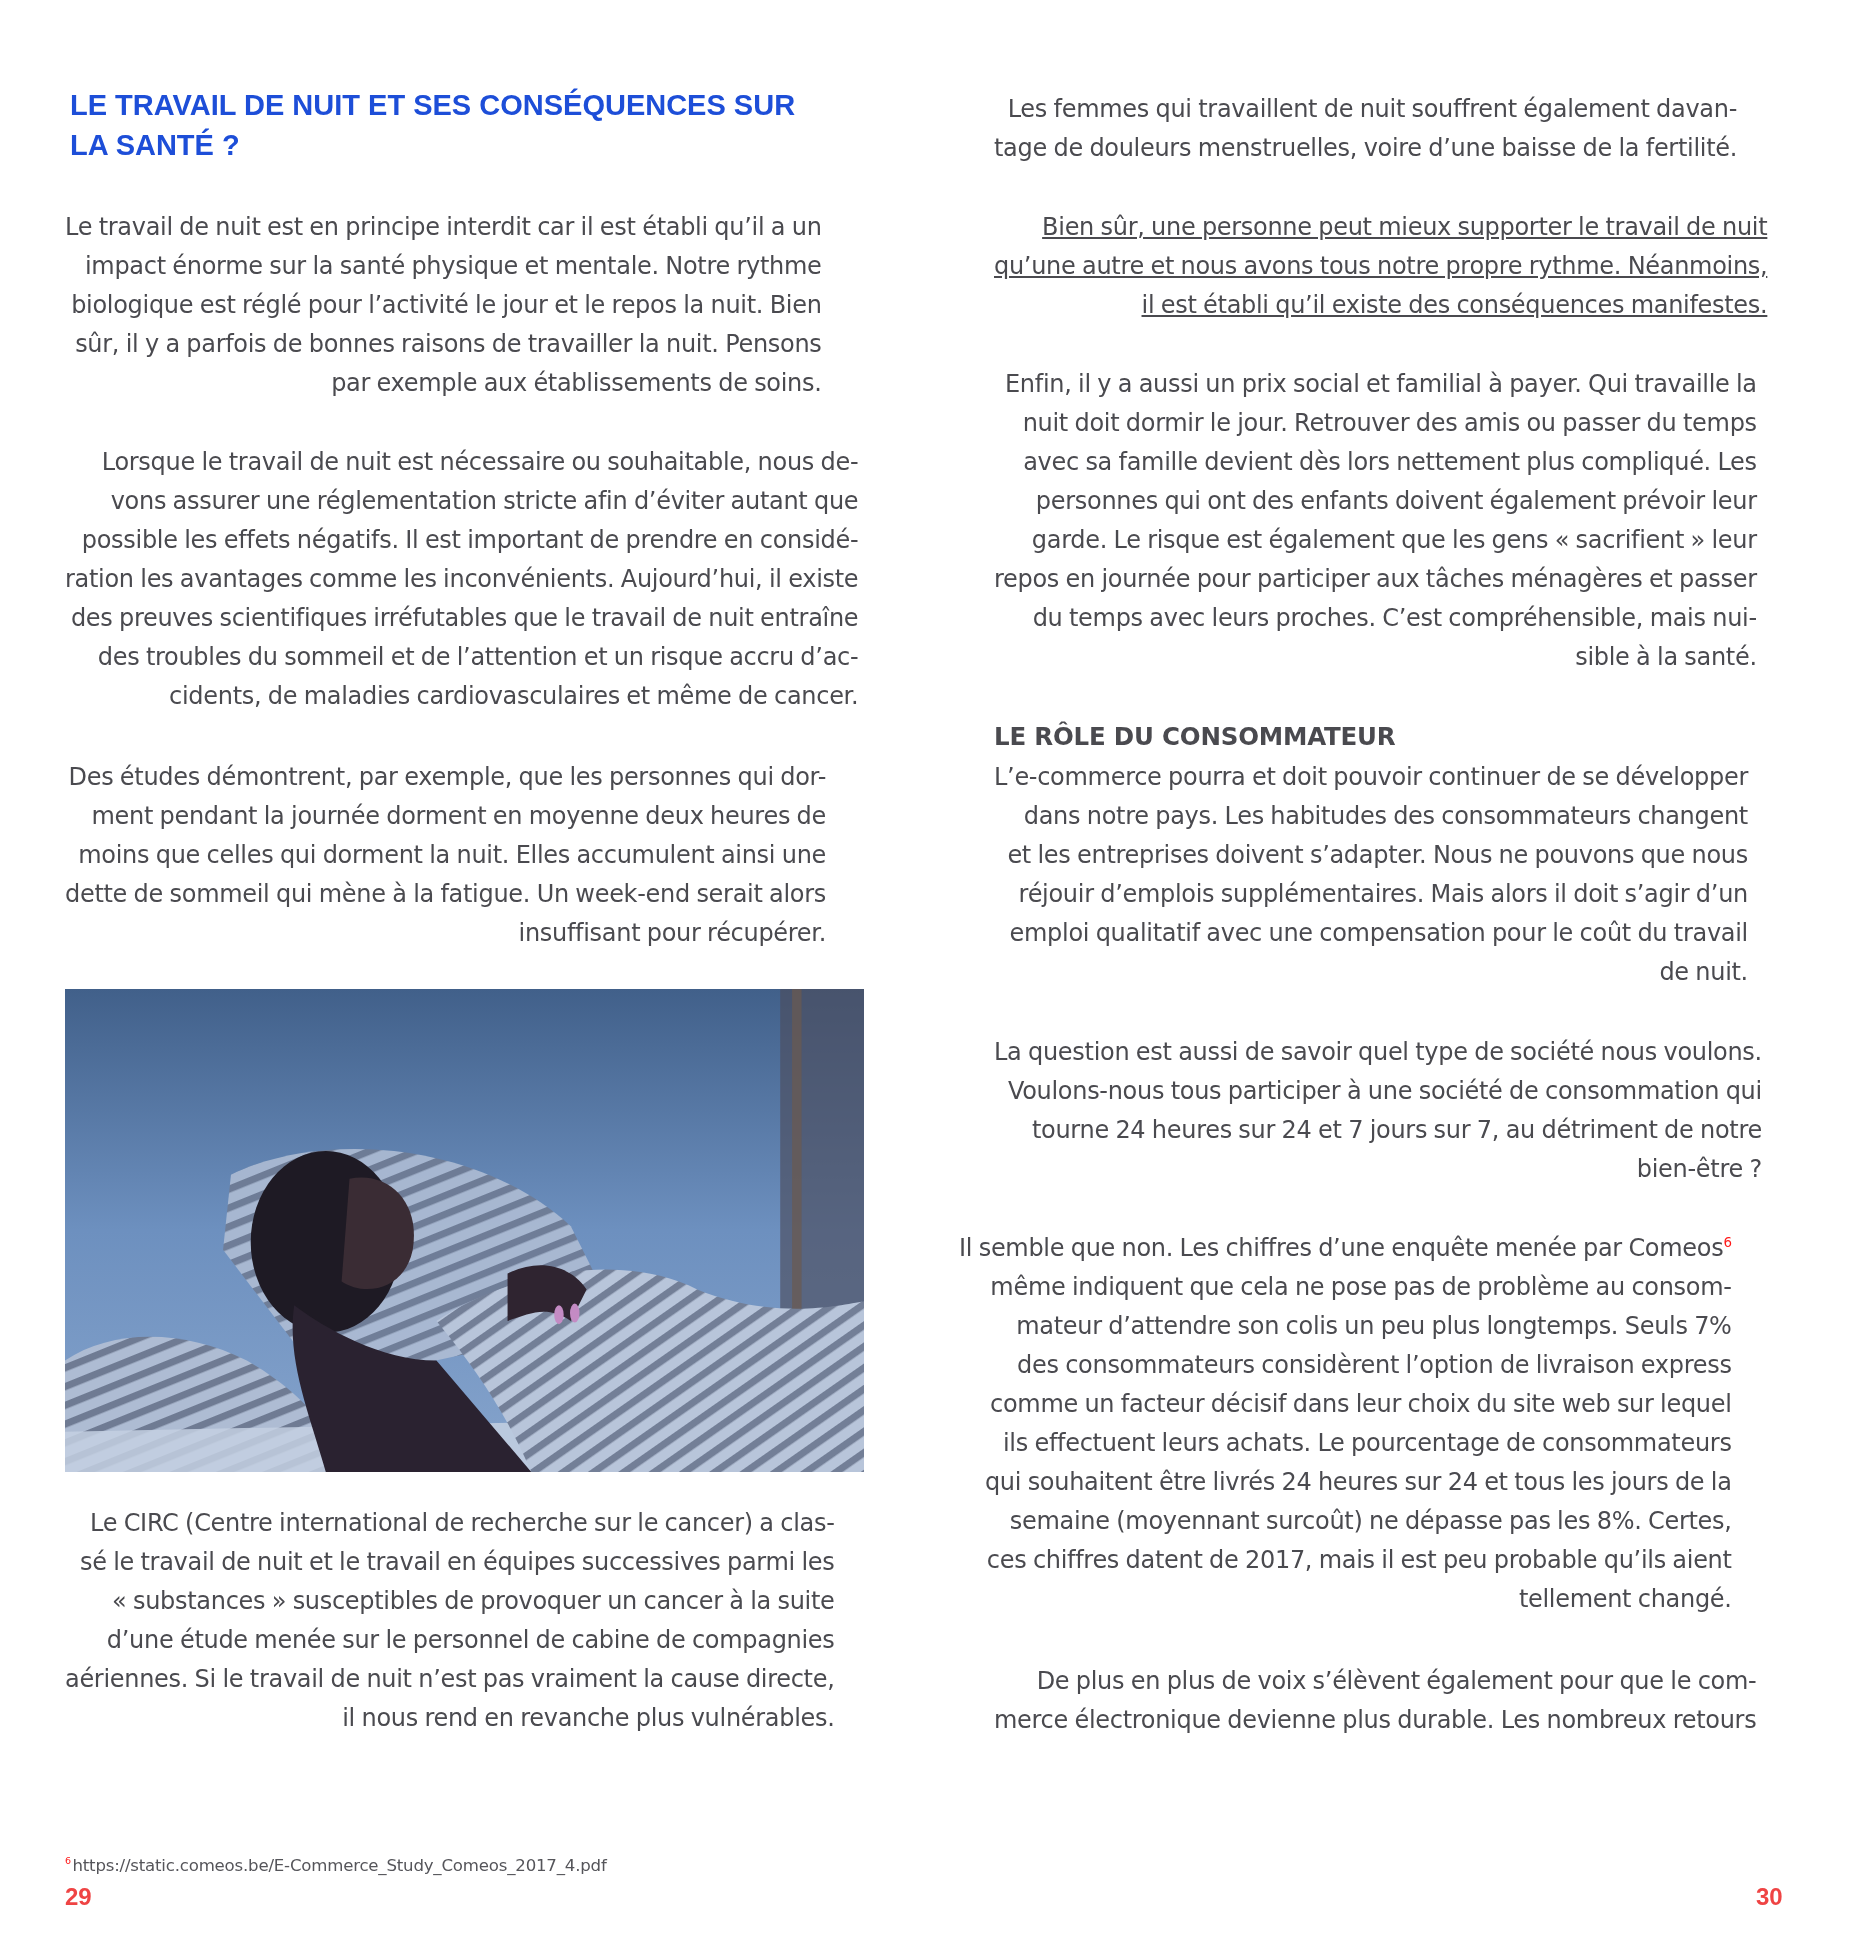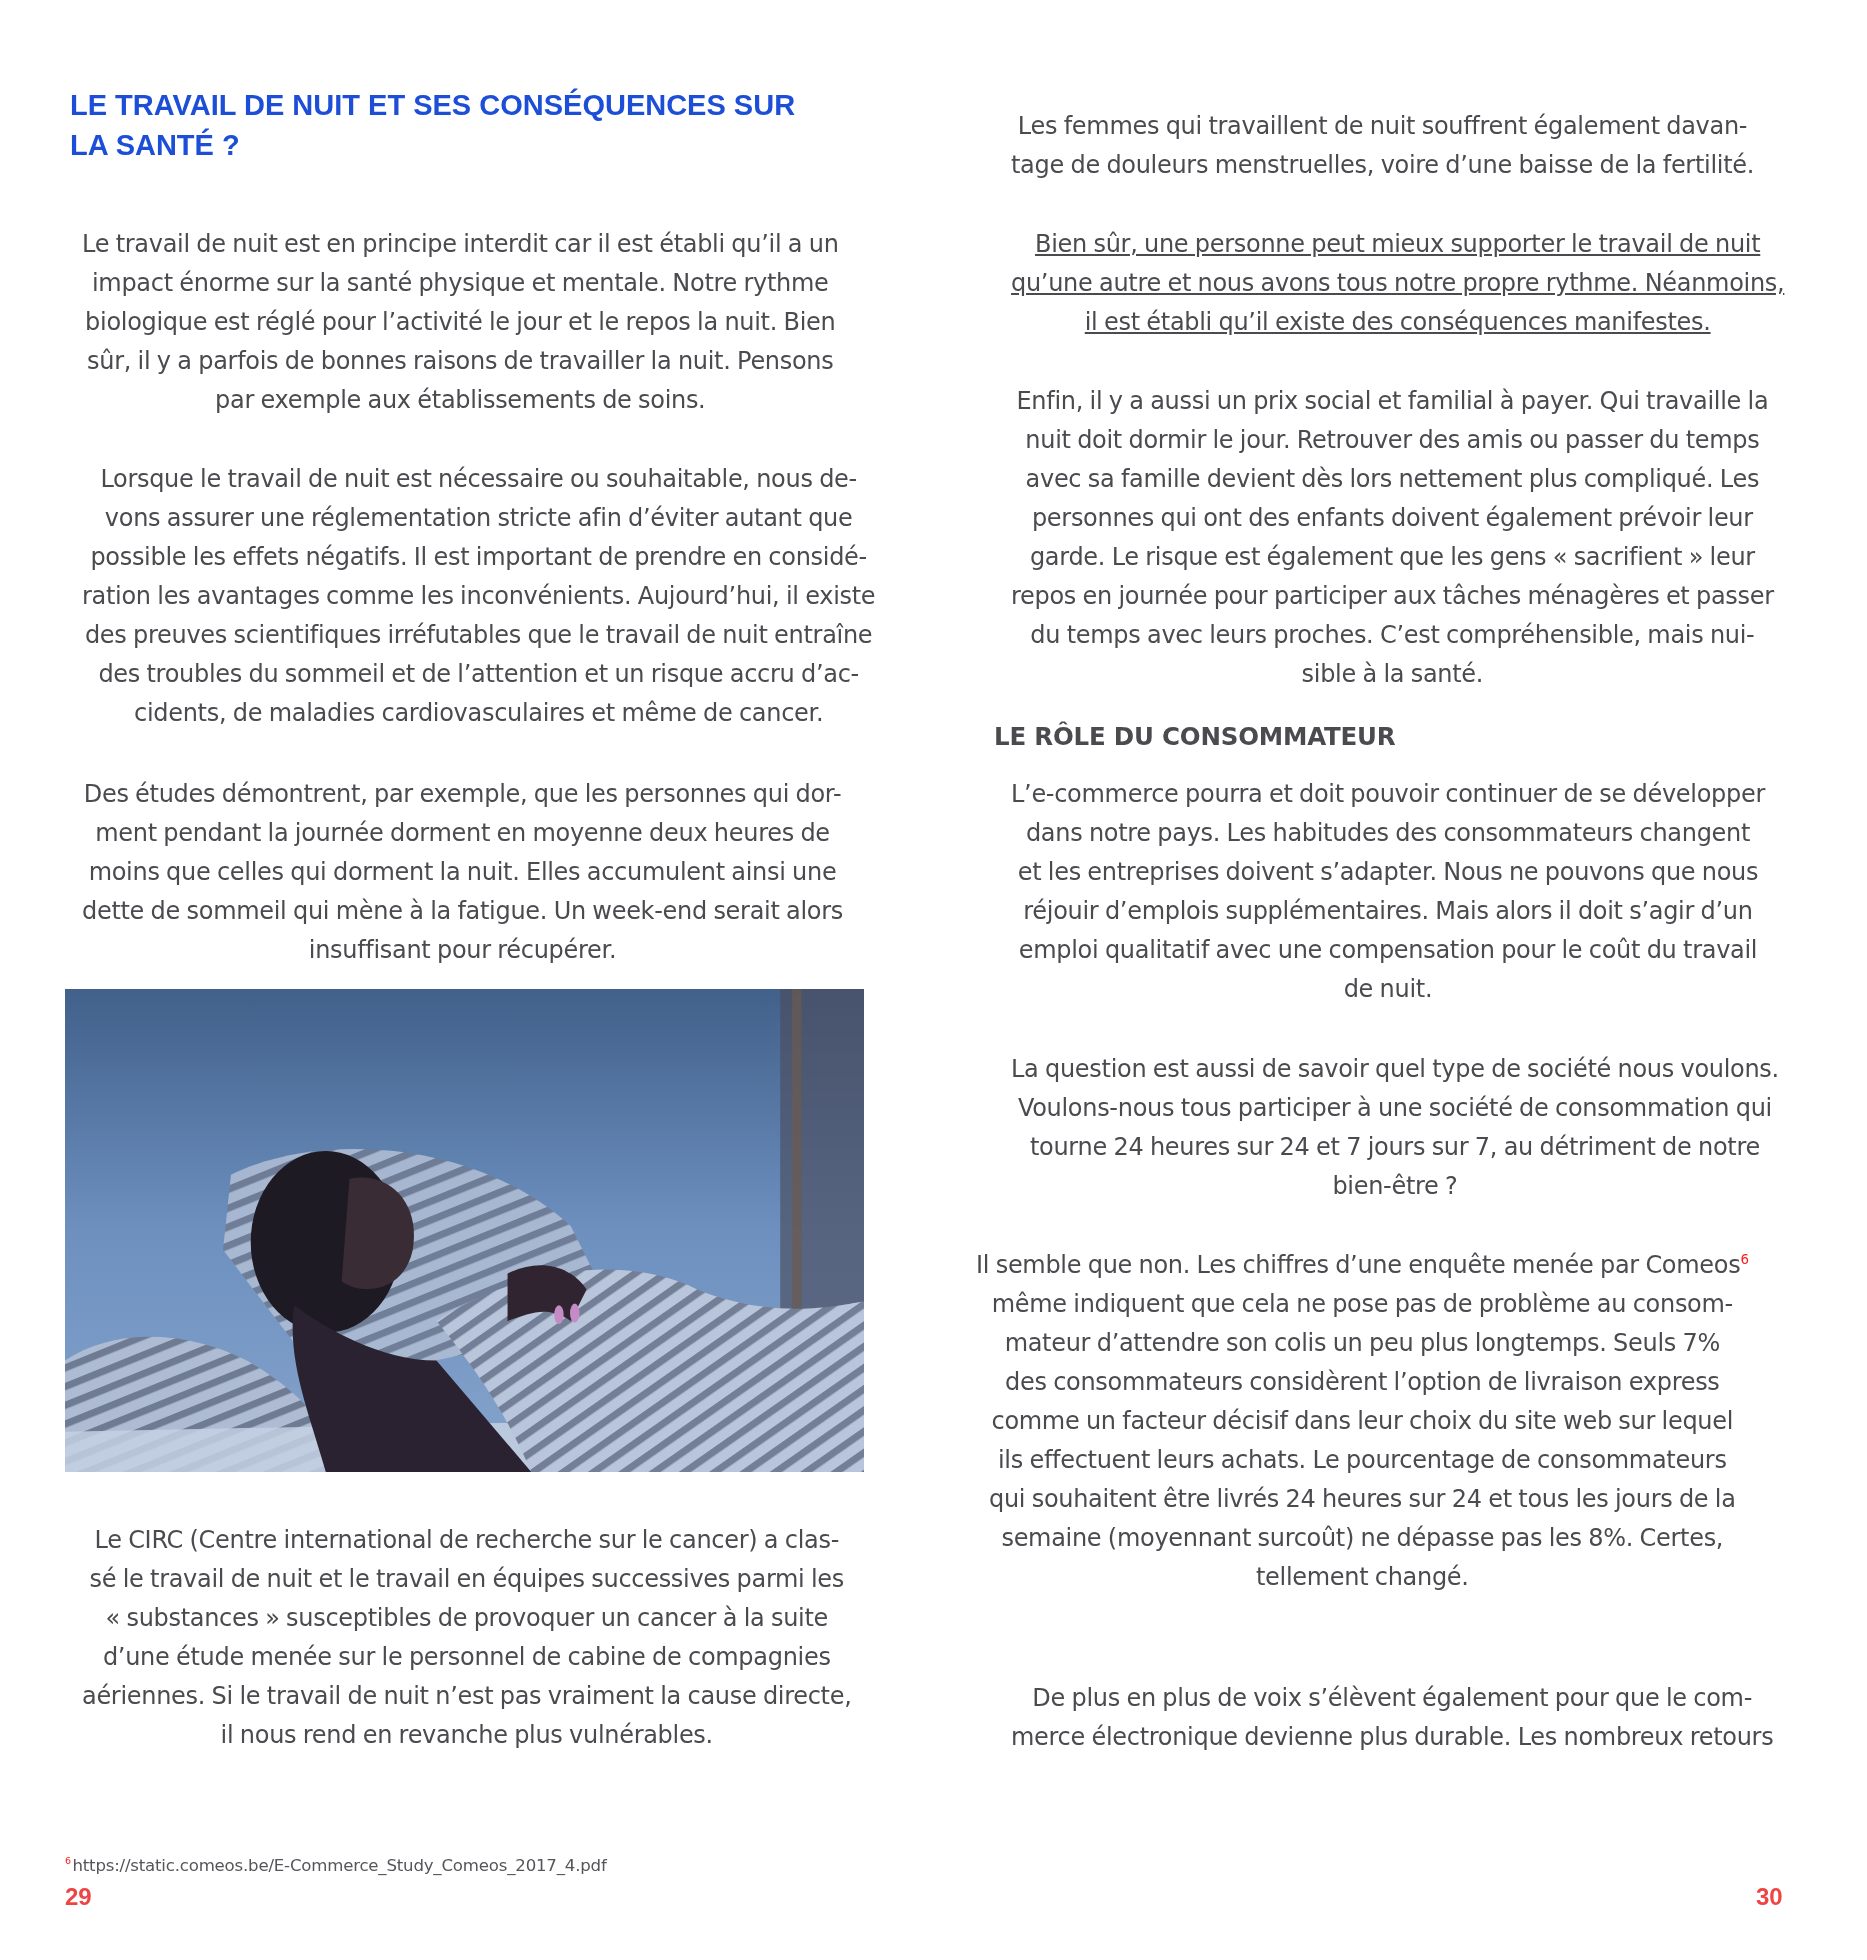--- a/index.html
+++ b/index.html
@@ -3,22 +3,22 @@
 <meta charset="utf-8">
 <style>
   html, body { margin: 0; padding: 0; background: #ffffff; }
   body { width: 1867px; height: 1960px; position: relative; overflow: hidden;
          font-family: "DejaVu Sans", "Liberation Sans", sans-serif; color: #4a4a4f; }
   .left { left: 65px; }
   .right { left: 994px; }
   .title { position: absolute; left: 70px; top: 85px; width: 822px; margin: 0;
            color: #1d4ed8; font-family: "Liberation Sans", sans-serif; font-weight: bold;
            font-size: 29px; line-height: 40px; letter-spacing: 0px; }
-  .para { position: absolute; margin: 17px; font-size: 24px; line-height: 39px;
-          letter-spacing: -0.3px; word-spacing: -0.8px; text-align: center; }
+  .para { position: absolute; margin: 0; font-size: 24px; line-height: 39px;
+          letter-spacing: -0.3px; word-spacing: -0.8px; text-align: right; }
   .para span.line { display: block; white-space: nowrap; }
   .heading2 { position: absolute; margin: 0; font-size: 24.5px; line-height: 39px;
               font-weight: bold; color: #4a4a4f; letter-spacing: -0.2px; }
   sup.fn { color: #ff1a1a; font-size: 13.4px; vertical-align: super; line-height: 0; }
   .photo { position: absolute; left: 65px; top: 989px; width: 799px; height: 483px; overflow: hidden;
            background: linear-gradient(180deg, #3f5a80 0%, #5d7fad 30%, #6c8fbe 55%, #7f9cc4 100%); }
   .photo svg { display: block; }
   .footnote { position: absolute; left: 65px; top: 1849px; font-size: 16.6px; line-height: 24px;
               color: #55555a; letter-spacing: -0.2px; }
   .footnote sup { color: #ff1a1a; font-size: 9.5px; vertical-align: super; margin-right: 1.6px; }
@@ -157,20 +157,21 @@
 
 <p class="para right" style="left:959px; top:1229px;">
   <span class="line"><span>Il semble que non. Les chiffres d’une enquête menée par Comeos</span><sup class="fn">6</sup></span>
   <span class="line">même indiquent que cela ne pose pas de problème au consom-</span>
   <span class="line">mateur d’attendre son colis un peu plus longtemps. Seuls 7%</span>
   <span class="line">des consommateurs considèrent l’option de livraison express</span>
   <span class="line">comme un facteur décisif dans leur choix du site web sur lequel</span>
   <span class="line">ils effectuent leurs achats. Le pourcentage de consommateurs</span>
   <span class="line">qui souhaitent être livrés 24 heures sur 24 et tous les jours de la</span>
   <span class="line">semaine (moyennant surcoût) ne dépasse pas les 8%. Certes,</span>
+  <span class="line">ces chiffres datent de 2017, mais il est peu probable qu’ils aient</span>
   <span class="line">tellement changé.</span>
 </p>
 
 <p class="para right" style="left:994px; top:1662px;">
   <span class="line">De plus en plus de voix s’élèvent également pour que le com-</span>
   <span class="line">merce électronique devienne plus durable. Les nombreux retours</span>
 </p>
 
 <div class="pagenum pn-right">30</div>
 

